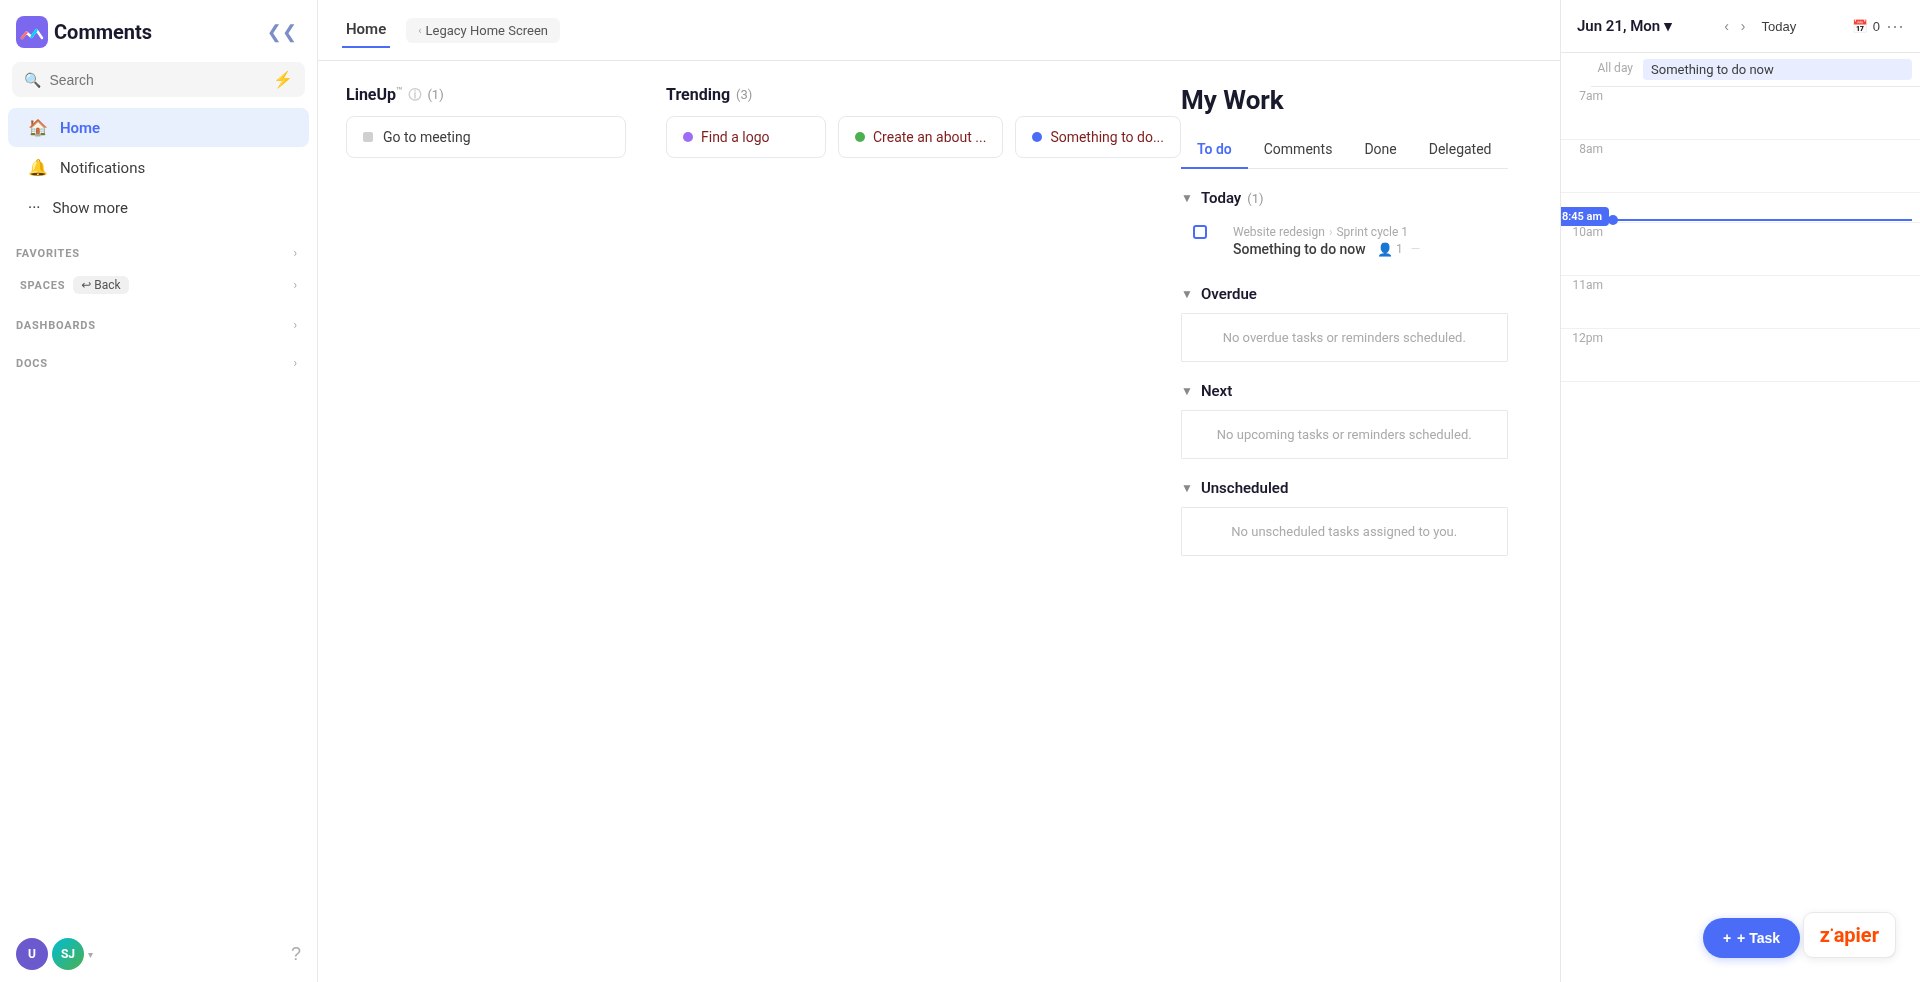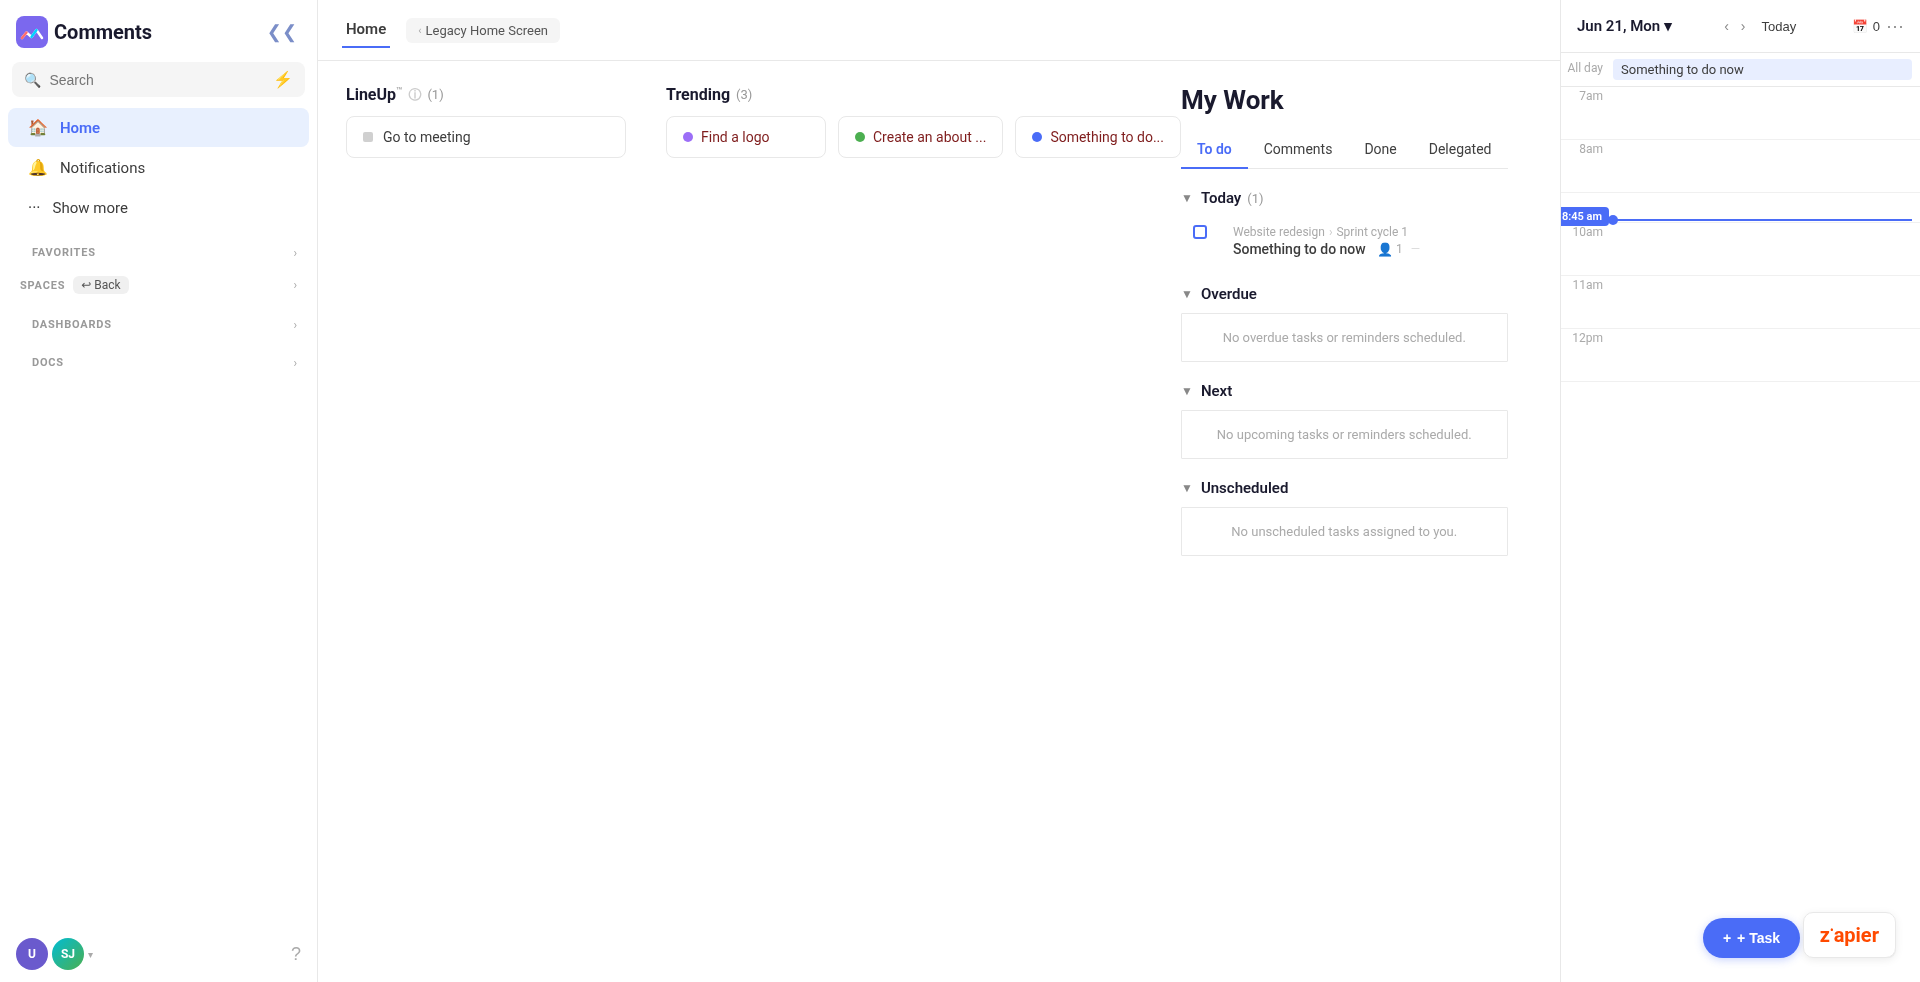--- a/index.html
+++ b/index.html
@@ -77,22 +77,23 @@
       color: #3d3d3d;
     }
     .nav-item.active {
       background: #e8f0fe;
       color: #4a6cf7;
       font-weight: 600;
     }
     .nav-icon { font-size: 16px; }
     .sidebar-section {
       display: flex;
+      align-items: center;
       justify-content: space-between;
-      padding: 10px 20px 6px 32px;
+      padding: 10px 20px 6px 16px;
       cursor: pointer;
       margin-top: 8px;
     }
     .sidebar-section-label {
       font-size: 11px;
       font-weight: 700;
       color: #999;
       letter-spacing: 0.8px;
       text-transform: uppercase;
     }
@@ -418,20 +419,21 @@
       border: none;
       cursor: pointer;
       color: #888;
       font-size: 18px;
     }
     .cal-body { flex: 1; overflow-y: auto; position: relative; padding-bottom: 16px; }
     .cal-allday {
       display: flex;
       border-bottom: 1px solid #e8e8e8;
       padding: 6px 0;
+      margin-left: 30px;
     }
     .cal-time-label {
       width: 52px;
       min-width: 52px;
       text-align: right;
       padding-right: 10px;
       font-size: 12px;
       color: #aaa;
       padding-top: 2px;
     }

